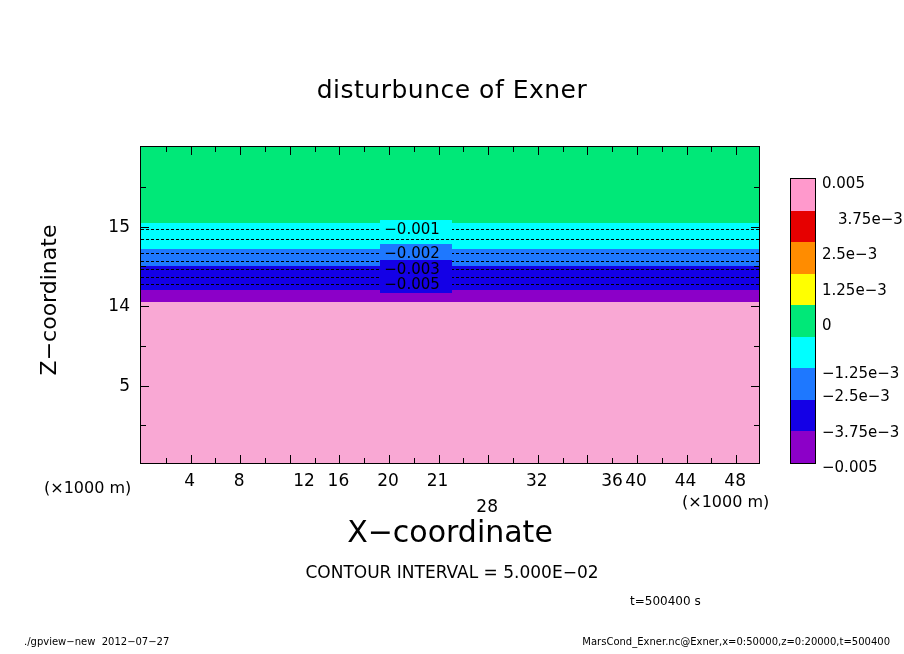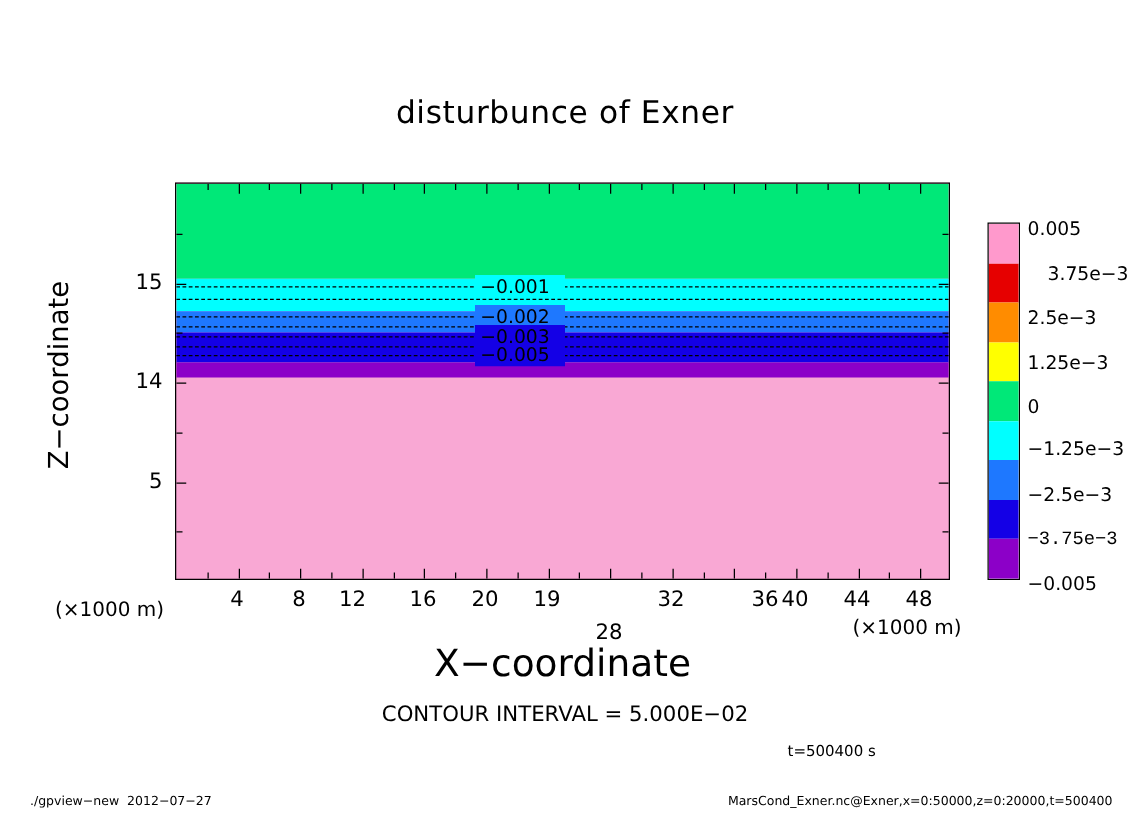--- a/index.html
+++ b/index.html
@@ -263,35 +263,35 @@
     </div>
 
   <div class="txt" id="contour-interval">CONTOUR INTERVAL = 5.000E−02</div>
   <div class="txt" id="time-label">t=500400 s</div>
 
   <div class="txt" id="footer-left">./gpview−new  2012−07−27</div>
   <div class="txt" id="footer-right">MarsCond_Exner.nc@Exner,x=0:50000,z=0:20000,t=500400</div>
 
 <div class="xlab" style="left: 169.6px; top: 470px; width: 40px;">4</div>
     <div class="xlab" style="left: 219.2px; top: 470px; width: 40px;">8</div>
-    <div class="xlab" style="left: 262px; top: 470px; width: 40px;">12</div>
+    <div class="xlab" style="left: 284px; top: 470px; width: 40px;">12</div>
     <div class="xlab" style="left: 318.4px; top: 470px; width: 40px;">16</div>
     <div class="xlab" style="left: 368px; top: 470px; width: 40px;">20</div>
-    <div class="xlab" style="left: 417.6px; top: 470px; width: 40px;">19</div>
+    <div class="xlab" style="left: 417.6px; top: 470px; width: 40px;">21</div>
     <div class="xlab" style="left: 467.2px; top: 496px; width: 40px;">28</div>
     <div class="xlab" style="left: 516.8px; top: 470px; width: 40px;">32</div>
     <div class="xlab" style="left: 592px; top: 470px; width: 40px;">36</div>
     <div class="xlab" style="left: 616px; top: 470px; width: 40px;">40</div>
     <div class="xlab" style="left: 665.6px; top: 470px; width: 40px;">44</div>
     <div class="xlab" style="left: 715.2px; top: 470px; width: 40px;">48</div>
     <div class="ylab" style="left: 92px; top: 374.5px; width: 38px;">5</div>
     <div class="ylab" style="left: 92px; top: 295px; width: 38px;">14</div>
     <div class="ylab" style="left: 92px; top: 215.5px; width: 38px;">15</div>
     <div class="cb-tick-label" style="top: 174px;">0.005</div>
     <div class="cb-tick-label" style="top: 209.5px; margin-left: 16px;">3.75e−3</div>
     <div class="cb-tick-label" style="top: 245px;">2.5e−3</div>
     <div class="cb-tick-label" style="top: 280.5px;">1.25e−3</div>
     <div class="cb-tick-label" style="top: 316px;">0</div>
-    <div class="cb-tick-label" style="top: 350px;">−1.25e−3</div>
+    <div class="cb-tick-label" style="top: 364px;">−1.25e−3</div>
     <div class="cb-tick-label" style="top: 387px;">−2.5e−3</div>
-    <div class="cb-tick-label" style="top: 422.5px; font-family: Liberation Mono, monospace;">−3.75e−3</div>
+    <div class="cb-tick-label" style="top: 422.5px;">−3.75e−3</div>
     <div class="cb-tick-label" style="top: 458px;">−0.005</div>
   </div>
 
 </body></html>

